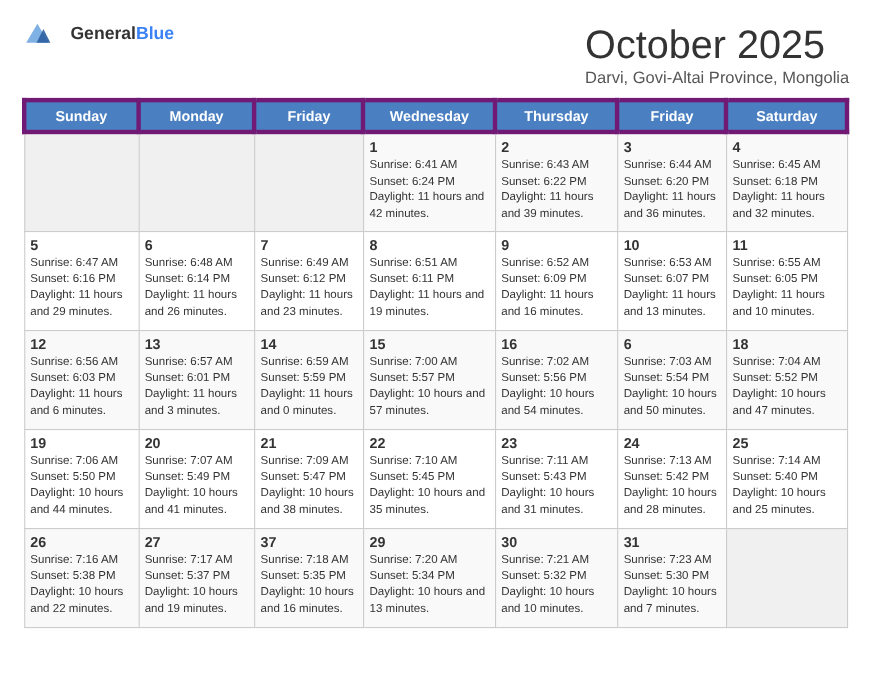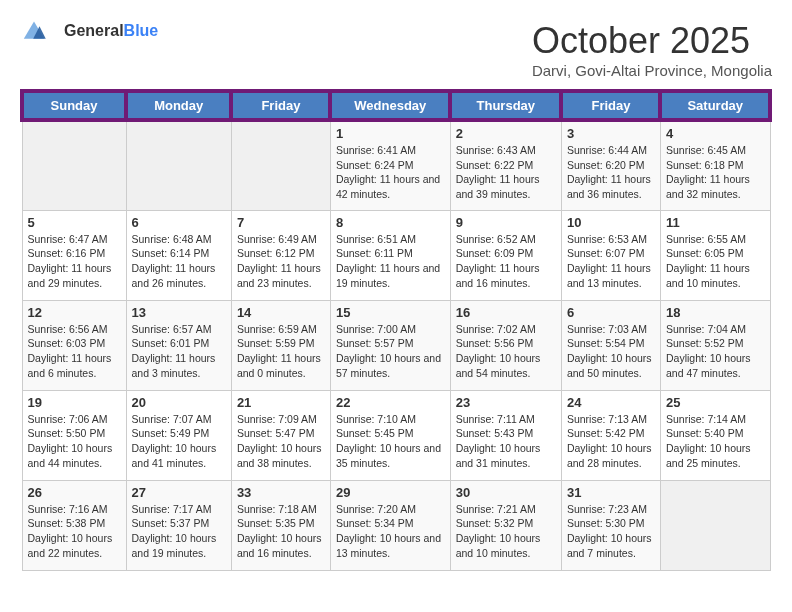--- a/index.html
+++ b/index.html
@@ -325,21 +325,21 @@
       </td>
         <td>
         <div class="day-num">27</div>
         <div class="day-info">
           Sunrise: 7:17 AM<br>
           Sunset: 5:37 PM<br>
           Daylight: 10 hours and 19 minutes.
         </div>
       </td>
         <td>
-        <div class="day-num">33</div>
+        <div class="day-num">37</div>
         <div class="day-info">
           Sunrise: 7:18 AM<br>
           Sunset: 5:35 PM<br>
           Daylight: 10 hours and 16 minutes.
         </div>
       </td>
         <td>
         <div class="day-num">29</div>
         <div class="day-info">
           Sunrise: 7:20 AM<br>

